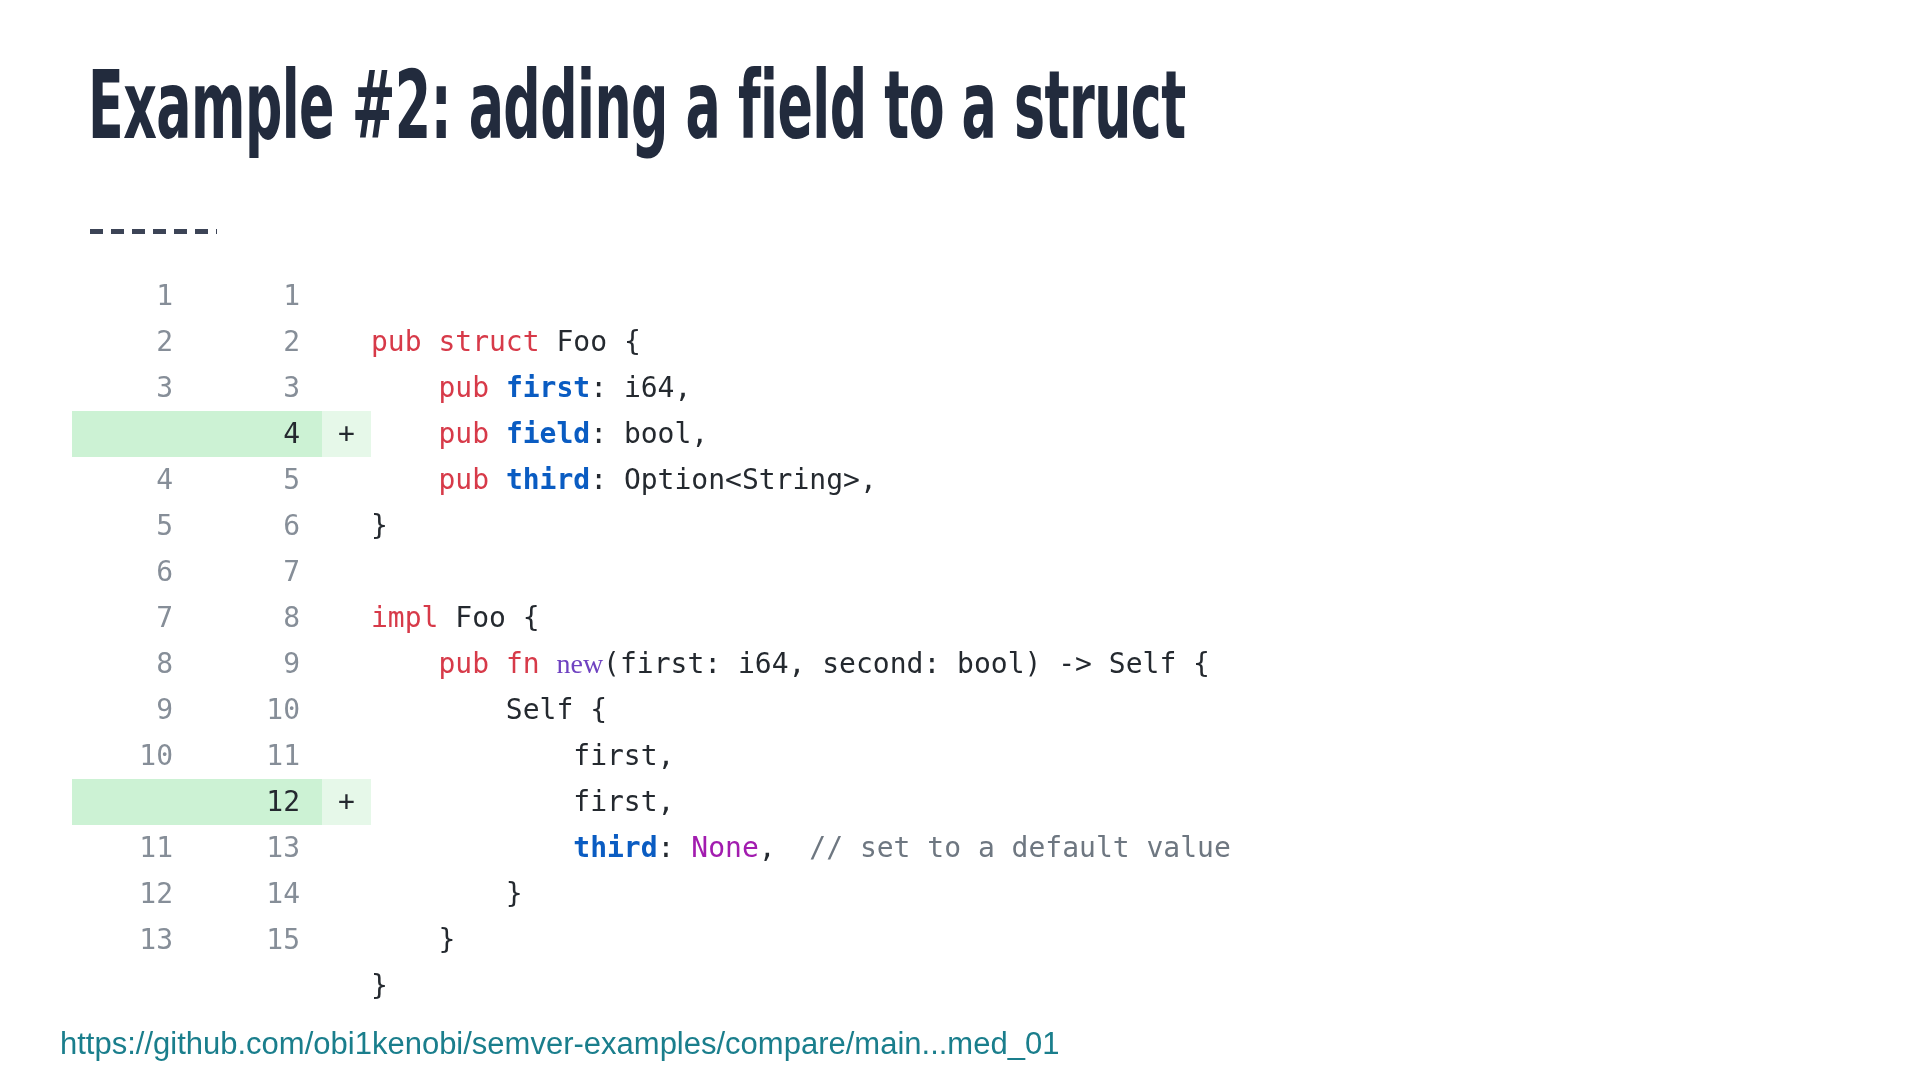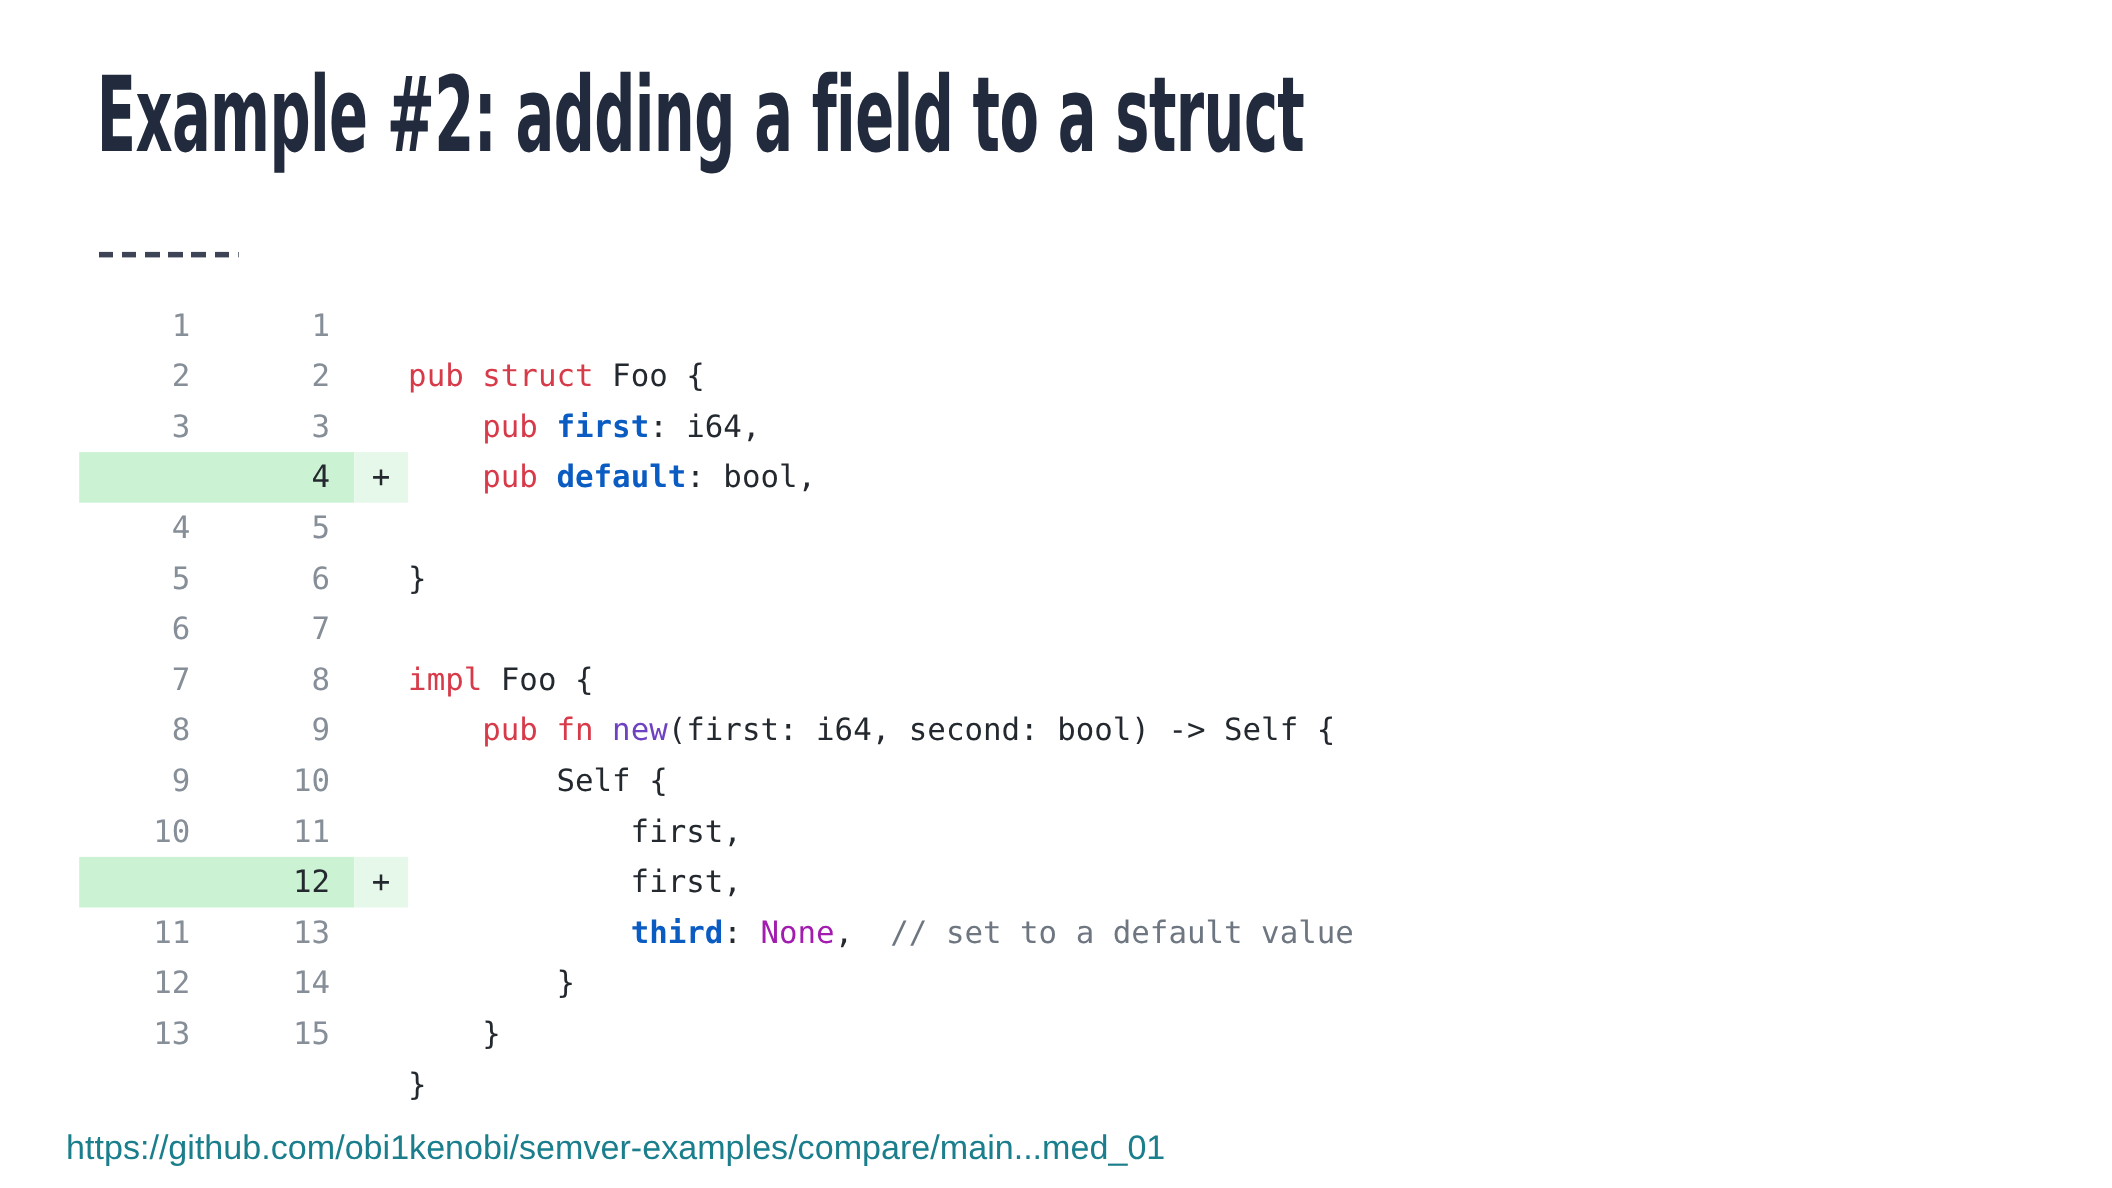--- a/index.html
+++ b/index.html
@@ -25,21 +25,21 @@
   .gutter{display:flex;}
   .col-sign{width:49px;padding-left:16px;box-sizing:border-box;color:#24292f;}
   .col-code{flex:1;white-space:pre;margin-top:46px;}
   .row.added .gutter{background:#ccf2d4;}
   .row.added .col-sign,.row.added .col-code{background:#e6f8e9;}
   .row.added .col-old,.row.added .col-new{color:#24292f;}
 
   
   .tok-keyword{color:#d73a49;}
   .tok-ident{color:#0a5cc2;font-weight:bold;}
-  .tok-fn{color:#6f42c1;}
+  .tok-fn{color:#6f42c1;font-family:Liberation Serif, serif;}
   .tok-const{color:#a21caf;}
   .tok-comment{color:#6e7781;}
   .tok-plain{color:#24292f;}
 
   
   .src-link{position:absolute;left:60px;top:1026px;font-size:31px;color:#1a7e8c;
             text-decoration-thickness:2px;text-underline-offset:5px;
             font-family:"Liberation Sans",sans-serif;cursor:pointer;white-space:nowrap;}
 </style>
 </head>
@@ -73,29 +73,30 @@
           <div class="col-sign"></div>
           <div class="col-code"><span class="tok-plain">    </span><span class="tok-keyword">pub</span><span class="tok-plain"> </span><span class="tok-ident">first</span><span class="tok-plain">: i64,</span></div>
         </div>
         <div class="row">
           <div class="gutter">
             <div class="col-old">3</div>
             <div class="col-new">3</div>
             <div class="col-pad"></div>
           </div>
           <div class="col-sign"></div>
-          <div class="col-code"><span class="tok-plain">    </span><span class="tok-keyword">pub</span><span class="tok-plain"> </span><span class="tok-ident">default</span><span class="tok-plain">: bool,</span></div>
+          <div class="col-code"><span class="tok-plain">    </span><span class="tok-keyword">pub</span><span class="tok-plain"> </span><span class="tok-ident">field</span><span class="tok-plain">: bool,</span></div>
         </div>
         <div class="row added">
           <div class="gutter">
             <div class="col-old"></div>
             <div class="col-new">4</div>
             <div class="col-pad"></div>
           </div>
           <div class="col-sign">+</div>
+          <div class="col-code"><span class="tok-plain">    </span><span class="tok-keyword">pub</span><span class="tok-plain"> </span><span class="tok-ident">third</span><span class="tok-plain">: Option&lt;String&gt;,</span></div>
         </div>
         <div class="row">
           <div class="gutter">
             <div class="col-old">4</div>
             <div class="col-new">5</div>
             <div class="col-pad"></div>
           </div>
           <div class="col-sign"></div>
           <div class="col-code"><span class="tok-plain">}</span></div>
         </div>

